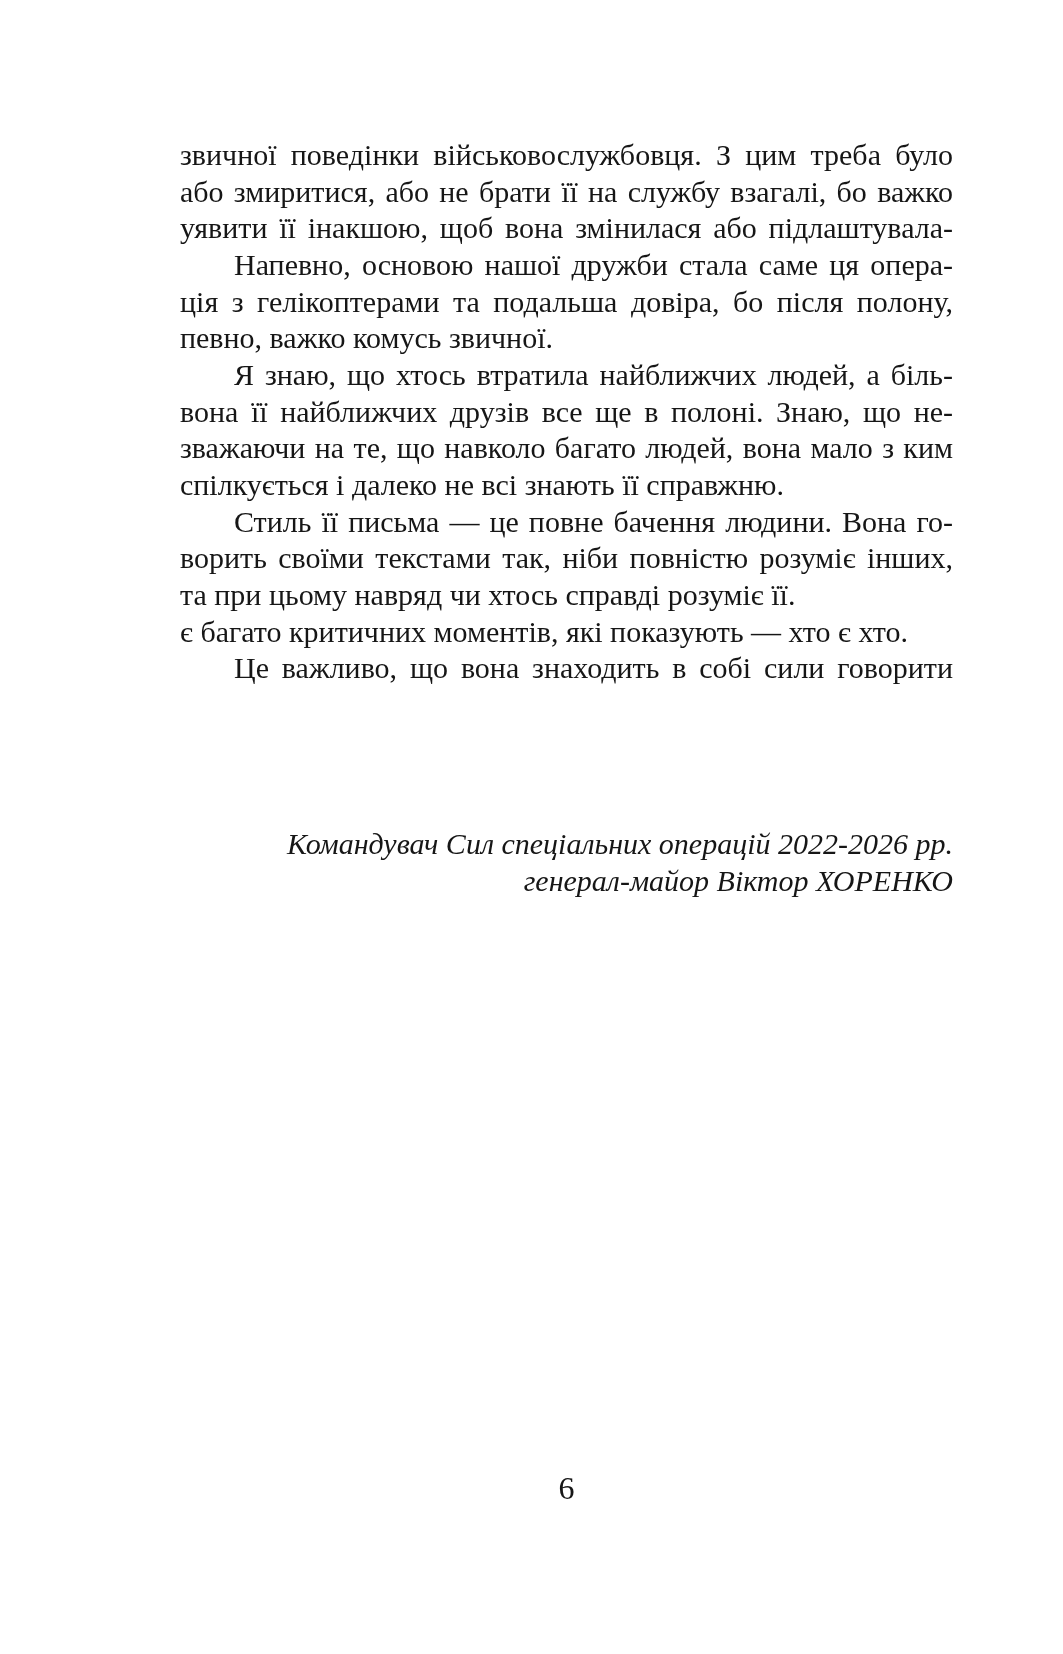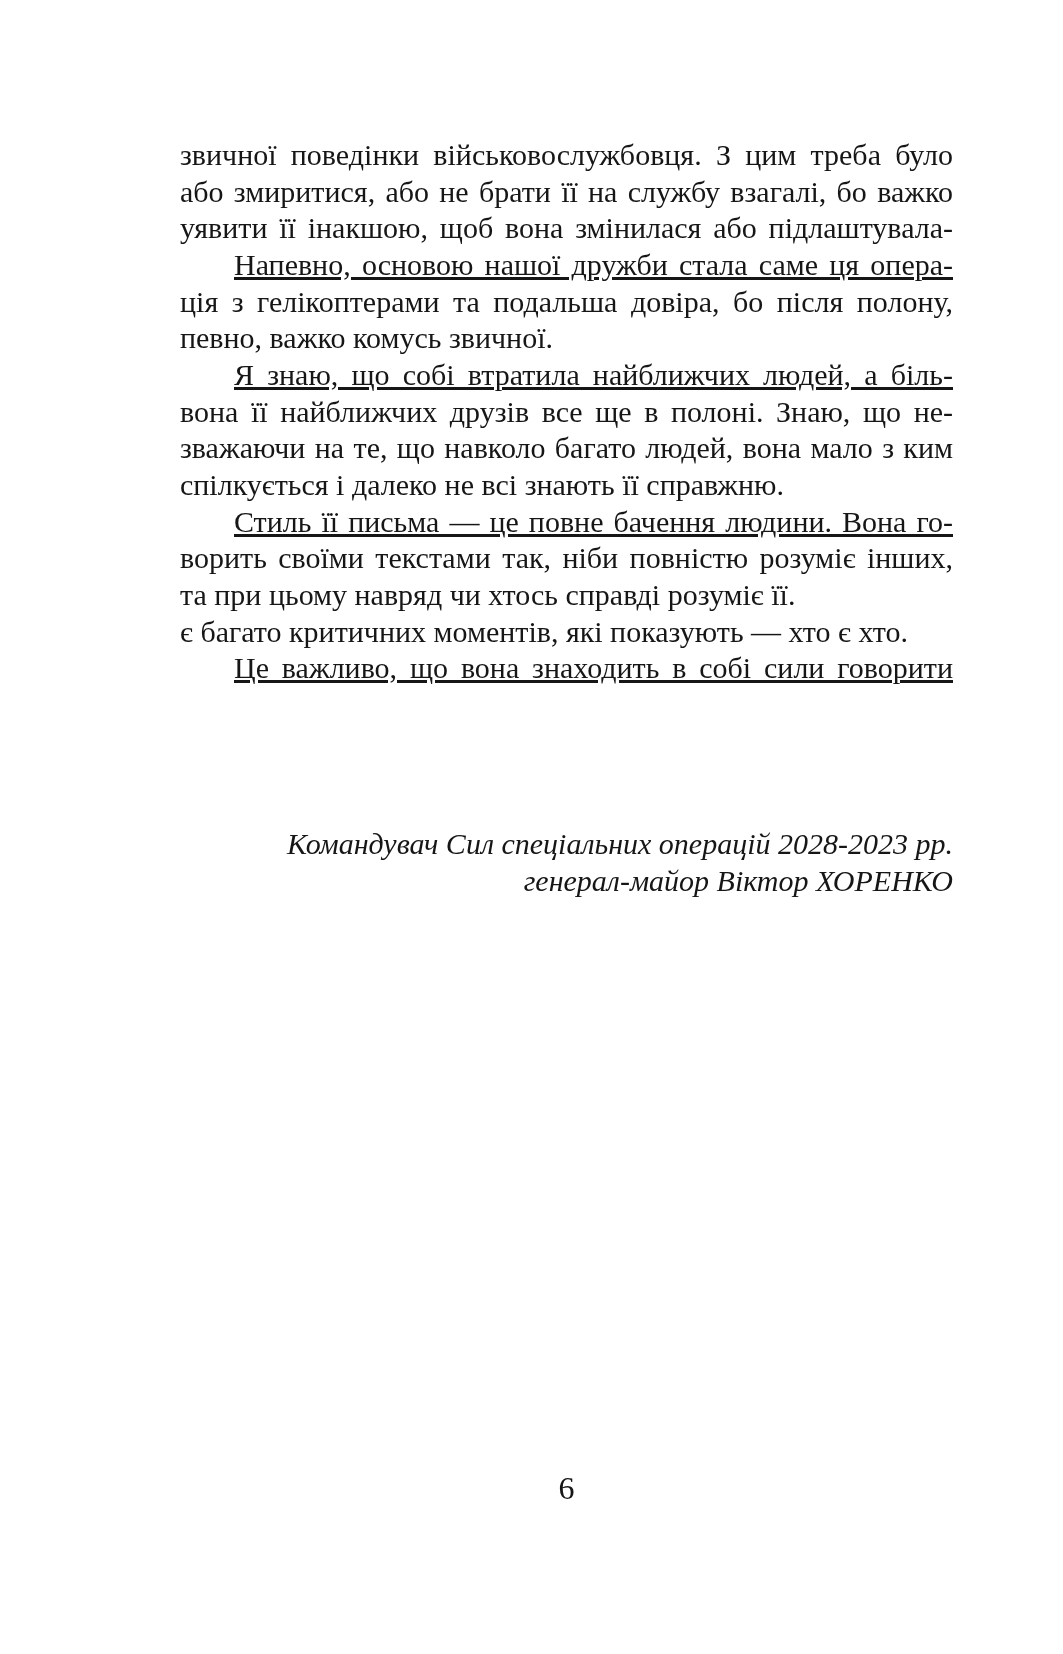--- a/index.html
+++ b/index.html
@@ -28,21 +28,20 @@
   .line {
     text-align: justify;
     text-align-last: justify;
     white-space: normal;
   }
   .line.last {
     text-align-last: left;
   }
   .line.indent {
     text-indent: 54px;
-    text-decoration: underline;
   }
   .signature {
     position: absolute;
     left: 180px;
     top: 825px;
     width: 773px;
     font-size: 30px;
     line-height: 37px;
     font-style: italic;
     text-align: right;
@@ -70,21 +69,21 @@
       <div class="line">уявити її інакшою, щоб вона змінилася або підлаштувала-</div>
     </div>
 
     <div class="para">
       <div class="line indent">Напевно, основою нашої дружби стала саме ця опера-</div>
       <div class="line">ція з гелікоптерами та подальша довіра, бо після полону,</div>
       <div class="line last">певно, важко комусь звичної.</div>
     </div>
 
     <div class="para">
-      <div class="line indent">Я знаю, що собі втратила найближчих людей, а біль-</div>
+      <div class="line indent">Я знаю, що хтось втратила найближчих людей, а біль-</div>
       <div class="line">вона її найближчих друзів все ще в полоні. Знаю, що не-</div>
       <div class="line">зважаючи на те, що навколо багато людей, вона мало з ким</div>
       <div class="line last">спілкується і далеко не всі знають її справжню.</div>
     </div>
 
     <div class="para">
       <div class="line indent">Стиль її письма — це повне бачення людини. Вона го-</div>
       <div class="line">ворить своїми текстами так, ніби повністю розуміє інших,</div>
       <div class="line last">та при цьому навряд чи хтось справді розуміє її.</div>
     </div>
@@ -93,19 +92,19 @@
       <div class="line last">є багато критичних моментів, які показують — хто є хто.</div>
     </div>
 
     <div class="para">
       <div class="line indent">Це важливо, що вона знаходить в собі сили говорити</div>
     </div>
 
   </div>
 
   <div class="signature">
-    <div>Командувач Сил спеціальних операцій 2028-2023 рр.</div>
+    <div>Командувач Сил спеціальних операцій 2022-2026 рр.</div>
     <div>генерал-майор Віктор ХОРЕНКО</div>
   </div>
 
   <div class="folio">6</div>
 
 </div>
 
 </body></html>

